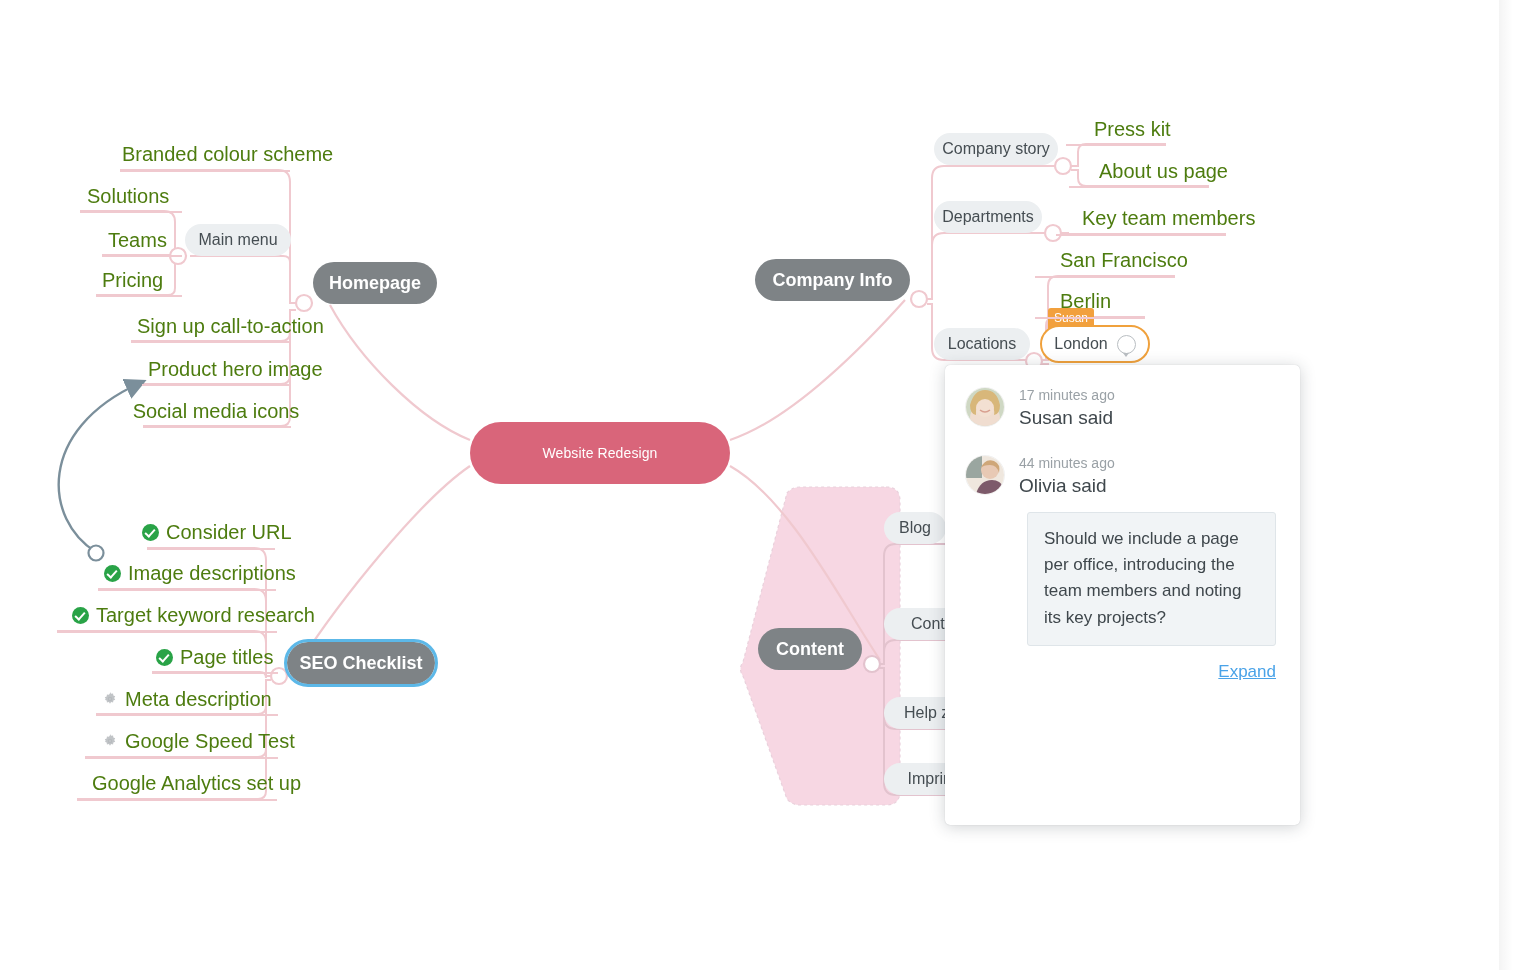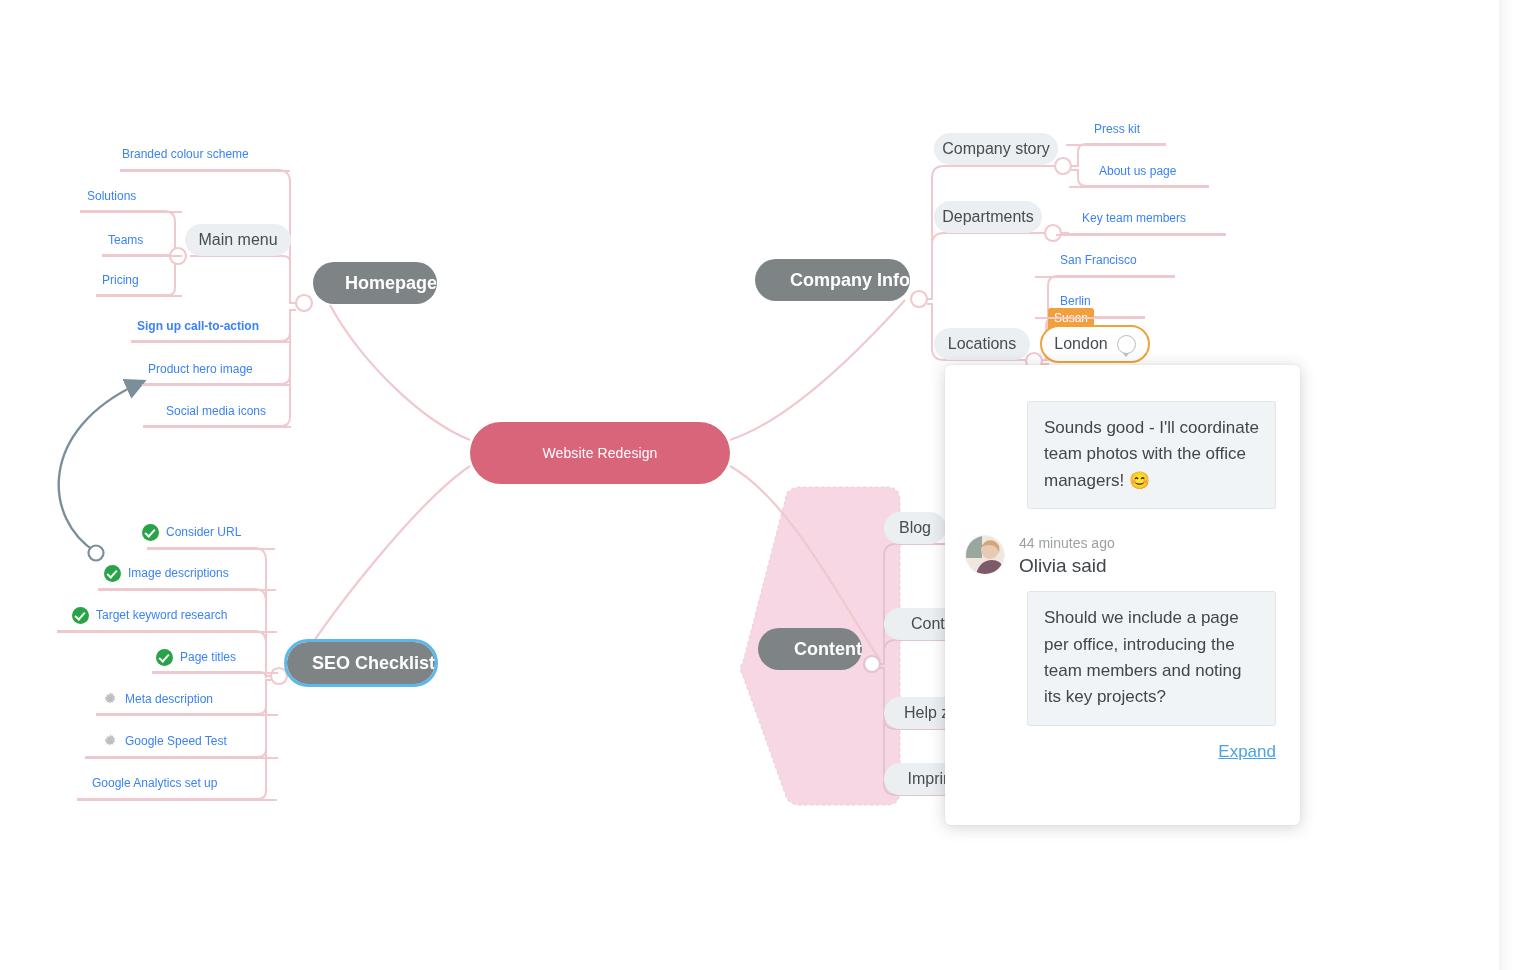--- a/index.html
+++ b/index.html
@@ -48,21 +48,21 @@
     border-radius: 40px;
     color: #ffffff;
     font-size: 14px;
     letter-spacing: .1px;
   }
 
   
   .branch-node {
     display: flex;
     align-items: center;
-    justify-content: flex-end;
+    justify-content: center;
     border-radius: 24px;
     color: #ffffff;
     font-weight: bold;
     font-size: 18px;
   }
   .branch-node.selected {
     outline: 3px solid #5cb8e8;
     outline-offset: 0px;
     border-radius: 24px;
   }
@@ -76,22 +76,22 @@
     background: #eceff1;
     color: #454d52;
     font-size: 16px;
     padding: 0 16px;
   }
 
   
   .leaf-node {
     display: flex;
     align-items: center;
-    color: #3b82f6;
-    font-size: 12px;
+    color: #4d7c0f;
+    font-size: 20px;
     padding: 0 4px 0 2px;
   }
 
   
   .comment-node {
     display: flex;
     align-items: center;
     justify-content: center;
     background: #ffffff;
     border: 2.5px solid #f0a13c;
@@ -325,21 +325,21 @@
   </div>
   <div class="node leaf-node" id="hp-2" style="left: 85px; top: 184px; width: 74px; height: 24px;">
     <span>Solutions</span>
   </div>
   <div class="node leaf-node" id="hp-3" style="left: 106px; top: 228px; width: 52px; height: 24px;">
     <span>Teams</span>
   </div>
   <div class="node leaf-node" id="hp-4" style="left: 100px; top: 268px; width: 56px; height: 24px;">
     <span>Pricing</span>
   </div>
-  <div class="node leaf-node" id="hp-5" style="left: 135px; top: 314px; width: 148px; height: 24px; font-weight: bold;">
+  <div class="node leaf-node" id="hp-5" style="left: 135px; top: 314px; width: 148px; height: 24px;">
     <span>Sign up call-to-action</span>
   </div>
   <div class="node leaf-node" id="hp-6" style="left: 146px; top: 357px; width: 136px; height: 24px; text-align: right;">
     <span>Product hero image</span>
   </div>
   <div class="node leaf-node" id="hp-7" style="left: 153px; top: 399px; width: 128px; height: 24px; justify-content: center;">
     <span>Social media icons</span>
   </div>
 
   <div class="node leaf-node" id="seo-0" style="left: 140px; top: 520px; width: 126px; height: 24px;">
@@ -430,21 +430,35 @@
   <div class="node pill-node" id="cn-2" style="left: 884px; top: 697px; width: 112px; height: 32px;">
     <span>Help zone</span>
   </div>
   <div class="node pill-node" id="cn-3" style="left: 884px; top: 763px; width: 96px; height: 32px;">
     <span>Imprint</span>
   </div>
 
   <div id="comment-popup" style="left: 945px; top: 365px; width: 355px; height: 460px;">
 
     <div class="comment-entry">
-      <div class="comment-bubble">Sounds good - I'll coordinate team photos with the office managers! 😊</div>
+      <div class="comment-head">
+        <div class="avatar">
+          <svg width="38" height="38" viewBox="0 0 38 38">
+            <rect width="38" height="38" fill="#cfd8c4"></rect>
+            <circle cx="19" cy="30" r="15" fill="#f0ddd0"></circle>
+            <path d="M4 17 q4,-15 15,-15 q12,0 15,15 q0,9 -6,10 q2,-9 -9,-11 q-10,-1 -9,11 q-6,-1 -6,-10z" fill="#d8b77a"></path>
+            <circle cx="19" cy="20" r="9" fill="#f3e0d2"></circle>
+            <path d="M14 22 q5,4 10,0" stroke="#d8a090" stroke-width="1.4" fill="none"></path>
+          </svg>
+        </div>
+        <div class="comment-meta">
+          <div class="comment-time">17 minutes ago</div>
+          <div class="comment-author">Susan said</div>
+        </div>
+      </div>
     </div>
 
     <div class="comment-entry" style="margin-top:26px;">
       <div class="comment-head">
         <div class="avatar">
           <svg width="38" height="38" viewBox="0 0 38 38">
             <rect width="38" height="38" fill="#efe7de"></rect>
             <rect x="0" y="0" width="16" height="22" fill="#9aa6a0"></rect>
             <circle cx="24" cy="14" r="9" fill="#e8c9b4"></circle>
             <path d="M15 12 q4,-10 13,-7 q7,3 5,12 q-2,-8 -9,-8 q-7,0 -9,3z" fill="#cfa779"></path>

